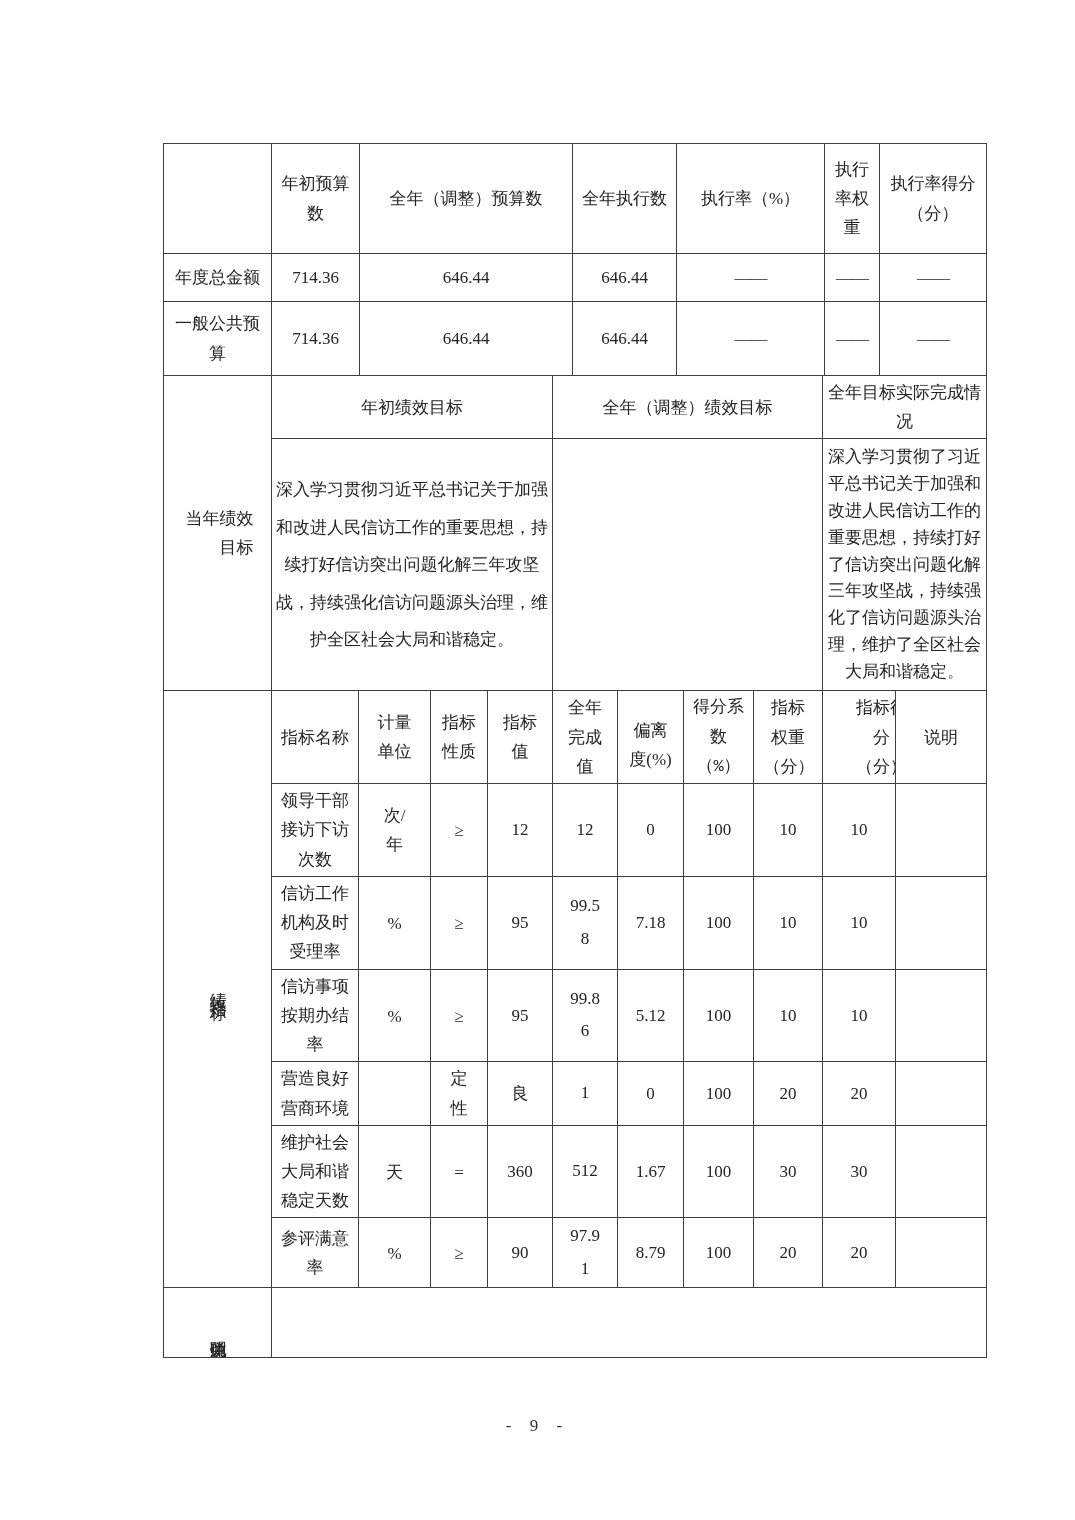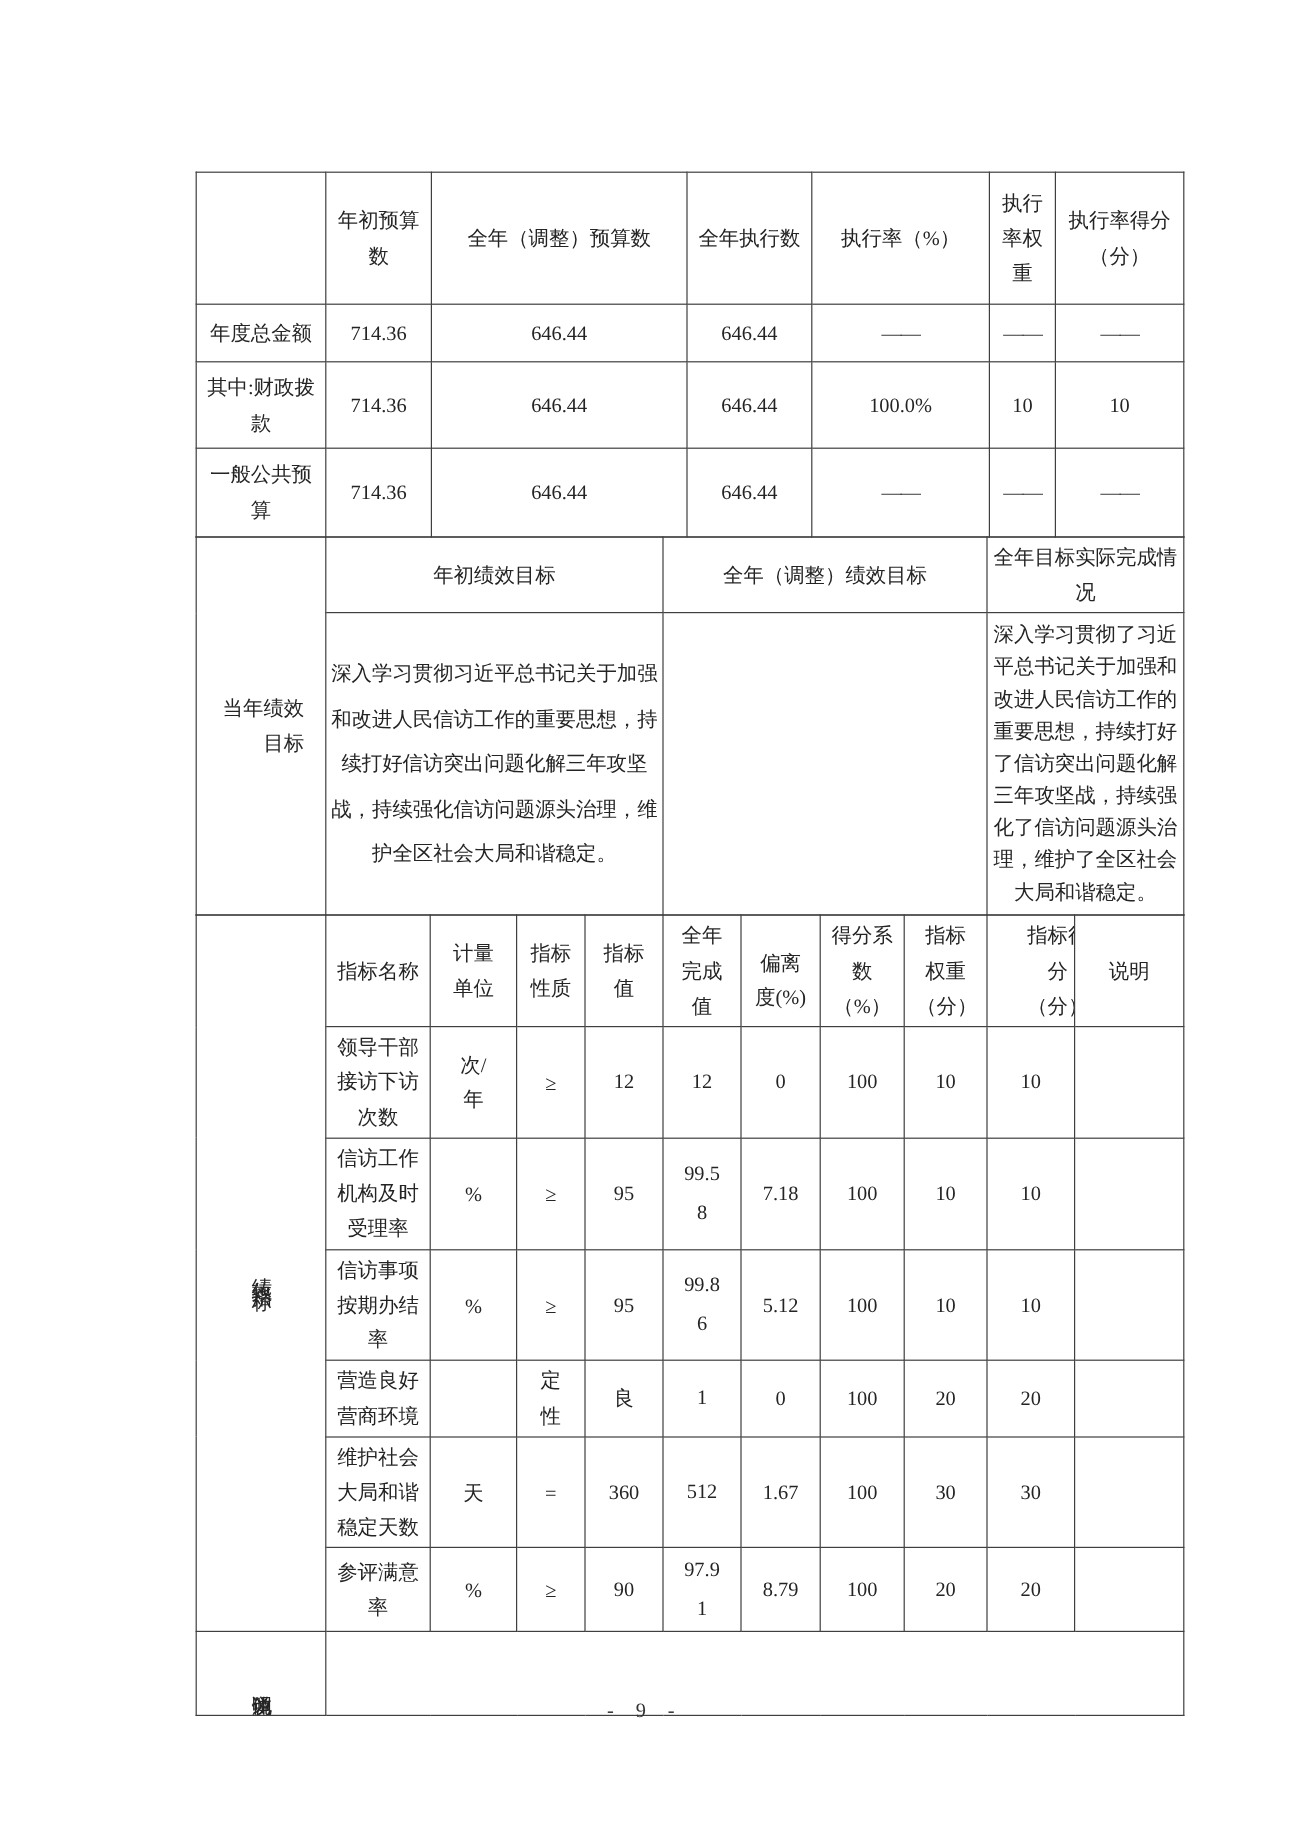--- a/index.html
+++ b/index.html
@@ -30,21 +30,21 @@
   .vlabel.tight { letter-spacing:0; }
   
   .iw22{display:inline-block;max-width:22px;vertical-align:middle;}
   .iw32{display:inline-block;max-width:32px;vertical-align:middle;}
   .iw36{display:inline-block;max-width:36px;word-break:break-all;vertical-align:middle;line-height:1.9;}
   .iw40{display:inline-block;max-width:40px;vertical-align:middle;}
   .iw48{display:inline-block;max-width:48px;vertical-align:middle;}
   .iw49{display:inline-block;max-width:49px;vertical-align:middle;}
   .iw50{display:inline-block;max-width:50px;vertical-align:middle;margin-top:16px;}
   .iw57{display:inline-block;max-width:57px;vertical-align:middle;margin-left:29px;}
-  .iw66{display:inline-block;max-width:66px;vertical-align:middle;}
+  .iw66{display:inline-block;max-width:66px;vertical-align:middle;font-family:Liberation Mono, monospace;}
   .iw72{display:inline-block;max-width:72px;vertical-align:middle;text-align:right;}
   .para   { line-height:2.2;  padding:6px 2px; }
   .para-r { line-height:1.58; padding:4px 3px; }
   .dash { color:#3c3c3c; letter-spacing:-1px; }
   .pageno {
     position:absolute; top:1416px; left:0; width:1075px;
     text-align:center; font-size:17px; letter-spacing:7px; color:#333333;
   }
 </style>
 </head>
@@ -74,29 +74,20 @@
         <td><span>执行率得分（分）</span></td>
       </tr>
       <tr class="rh48">
         <td>年度总金额</td>
         <td>714.36</td>
         <td>646.44</td>
         <td>646.44</td>
         <td class="dash">——</td>
         <td class="dash">——</td>
         <td class="dash">——</td>
-      </tr>
-      <tr class="rh72">
-        <td>其中:财政拨款</td>
-        <td>714.36</td>
-        <td>646.44</td>
-        <td>646.44</td>
-        <td>100.0%</td>
-        <td>10</td>
-        <td>10</td>
       </tr>
       <tr class="rh74">
         <td>一般公共预算</td>
         <td>714.36</td>
         <td>646.44</td>
         <td>646.44</td>
         <td class="dash">——</td>
         <td class="dash">——</td>
         <td class="dash">——</td>
       </tr>

